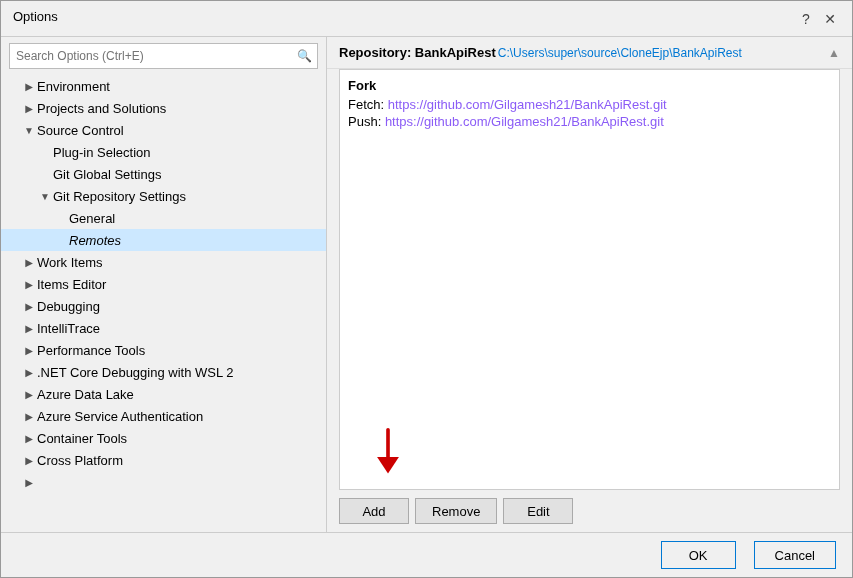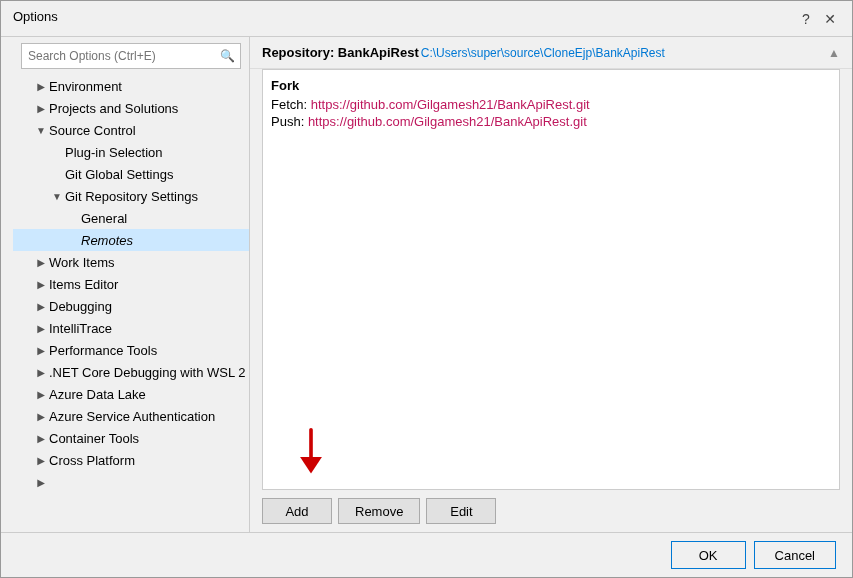--- a/index.html
+++ b/index.html
@@ -52,27 +52,26 @@
       align-items: center;
       justify-content: center;
       padding: 0;
     }
     .dialog-body {
       display: flex;
       flex: 1;
       overflow: hidden;
     }
     .left-panel {
-      width: 249px;
+      width: 326px;
       background: #f0f0f0;
       border-right: 1px solid #ccc;
       display: flex;
       flex-direction: column;
       flex-shrink: 0;
-      padding-left: 12px;
     }
     .search-box {
       display: flex;
       align-items: center;
       margin: 6px 8px;
       border: 1px solid #bbb;
       background: #fff;
       height: 26px;
     }
     .search-box input {
@@ -169,21 +168,21 @@
       font-weight: bold;
       font-size: 13px;
       margin-bottom: 4px;
     }
     .remote-line {
       font-size: 13px;
       color: #000;
       margin-bottom: 2px;
     }
     .remote-line a {
-      color: #be185d;
+      color: #8b5cf6;
       text-decoration: none;
     }
     .arrow-down {
       position: absolute;
       bottom: 8px;
       left: 28px;
     }
     .arrow-svg {
       width: 40px;
       height: 50px;
@@ -201,21 +200,21 @@
       cursor: pointer;
       font-size: 13px;
       height: 26px;
       min-width: 70px;
     }
     .action-btn.primary { background: #e1e1e1; }
     .dialog-footer {
       display: flex;
       align-items: center;
       justify-content: flex-end;
-      gap: 8px;
+      gap: 18px;
       padding: 8px 16px;
       border-top: 1px solid #ccc;
       background: #f0f0f0;
     }
     .footer-btn {
       padding: 4px 20px;
       border: 1px solid #0078d4;
       background: #f0f0f0;
       cursor: pointer;
       font-size: 13px;

